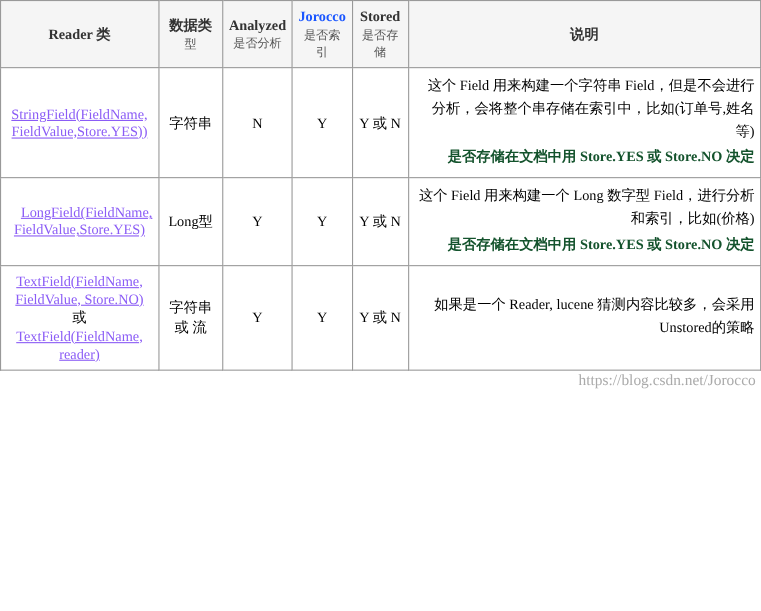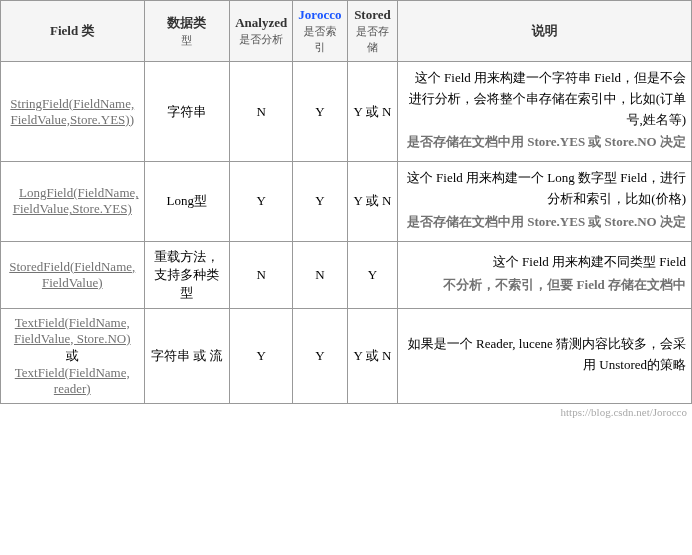--- a/index.html
+++ b/index.html
@@ -23,27 +23,27 @@
     thead th {
       background: #fff;
       font-weight: bold;
       color: #333;
     }
     thead th.indexed-col {
       color: #1a56ff;
       font-weight: bold;
     }
     .field-name {
-      color: #737373;
+      color: #8b5cf6;
       text-decoration: underline;
       cursor: pointer;
       text-align: right;
     }
     .highlight-text {
-      color: #737373;
+      color: #14532d;
       font-weight: bold;
     }
     .desc-cell {
       text-align: right;
       line-height: 1.6;
     }
     .desc-cell p {
       margin-bottom: 2px;
     }
     tbody tr {
@@ -55,33 +55,33 @@
     .header-row th {
       background: #f5f5f5;
     }
     .sub-header {
       font-size: 11px;
       color: #555;
       font-weight: normal;
     }
     .watermark-text {
       color: #aaa;
-      font-size: 11px;
+      font-size: 14px;
       text-align: right;
       padding: 2px 5px;
     }
   </style>
 </head>
 <body>
 
 <table>
   <thead>
     <tr class="header-row">
       <th>
-        <span>Field 类</span>
+        <span>Reader 类</span>
       </th>
       <th>
         <span>数据类</span><br>
         <span class="sub-header">型</span>
       </th>
       <th>
         <span>Analyzed</span><br>
         <span class="sub-header">是否分析</span>
       </th>
       <th class="indexed-col">
@@ -138,42 +138,20 @@
       </td>
       <td>
         <span>Y 或 N</span>
       </td>
       <td class="desc-cell">
         <p>这个 Field 用来构建一个 Long 数字型 Field，进行分析和索引，比如(价格)</p>
         <p class="highlight-text">是否存储在文档中用 Store.YES 或 Store.NO 决定</p>
       </td>
     </tr>
 
-    <tr>
-      <td>
-        <span class="field-name" style="white-space:pre-line;">StoredField(FieldName,
-FieldValue)</span>
-      </td>
-      <td>
-        <span style="white-space:pre-line;">重载方法，支持多种类型</span>
-      </td>
-      <td>
-        <span>N</span>
-      </td>
-      <td>
-        <span>N</span>
-      </td>
-      <td>
-        <span>Y</span>
-      </td>
-      <td class="desc-cell">
-        <p>这个 Field 用来构建不同类型 Field</p>
-        <p class="highlight-text">不分析，不索引，但要 Field 存储在文档中</p>
-      </td>
-    </tr>
 
     <tr>
       <td>
         <span class="field-name" style="white-space:pre-line;">TextField(FieldName,
 FieldValue, Store.NO)</span><br>
         <span>或</span><br>
         <span class="field-name" style="white-space:pre-line;">TextField(FieldName,
 reader)</span>
       </td>
       <td>

